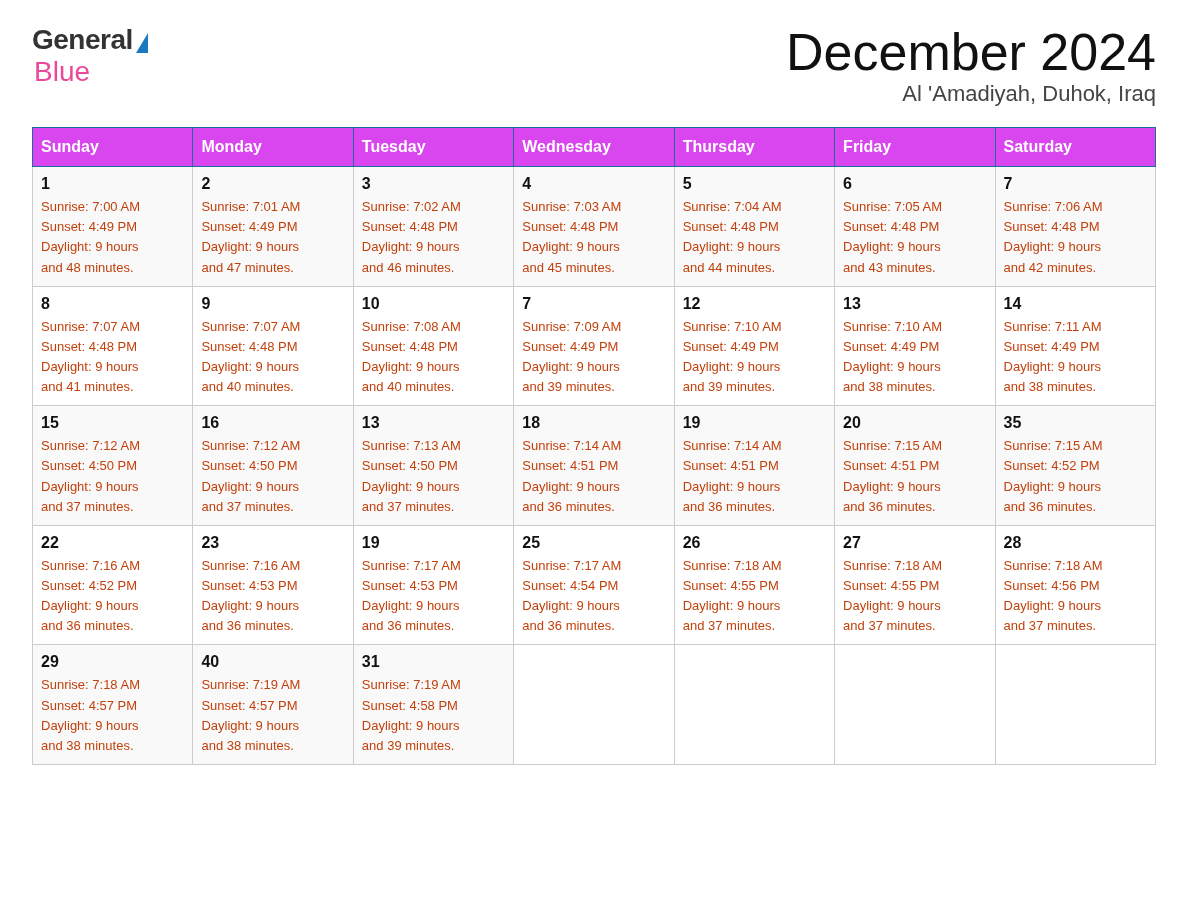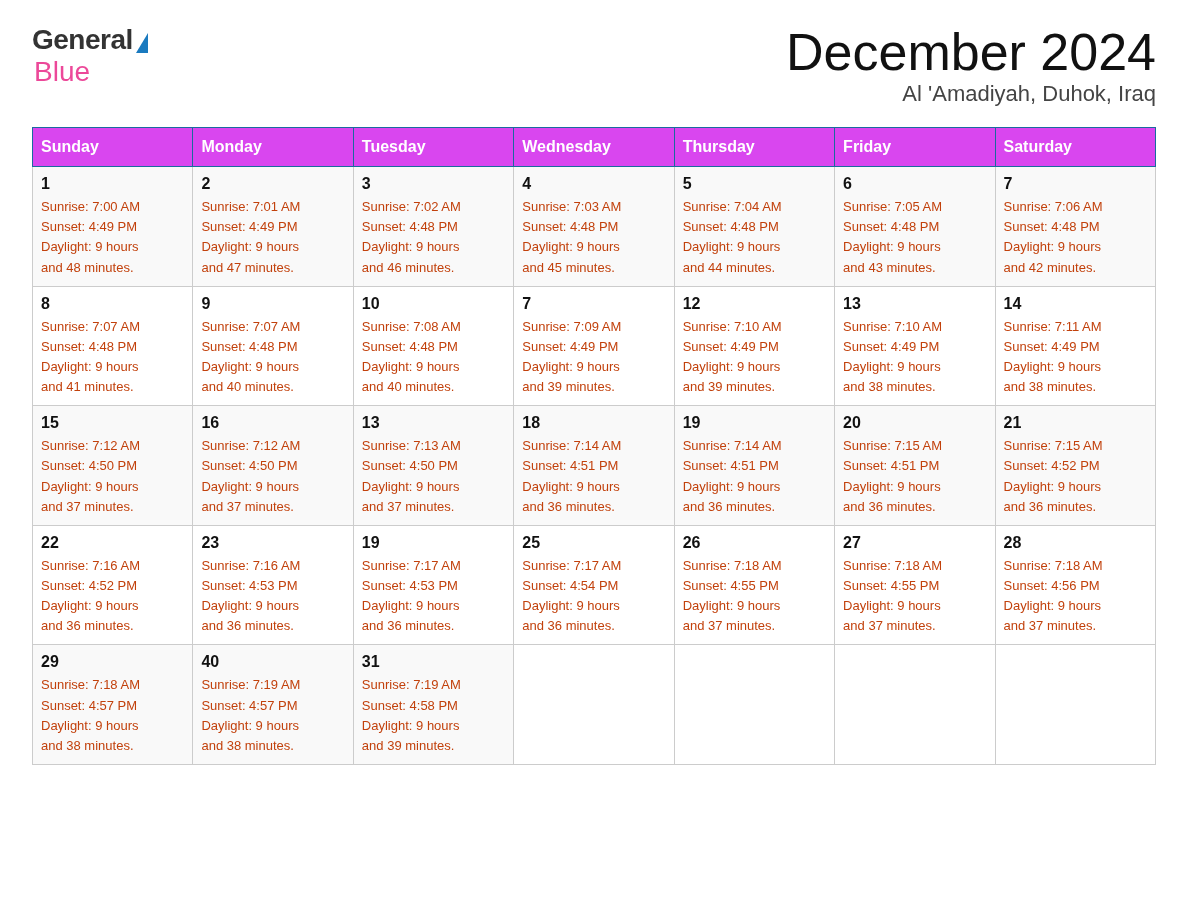--- a/index.html
+++ b/index.html
@@ -214,21 +214,21 @@
         </td>
         <td>
           <span class="day-number">19</span>
         <div class="day-info">Sunrise: 7:14 AM<br>Sunset: 4:51 PM<br>Daylight: 9 hours<br>and 36 minutes.</div>
         </td>
         <td>
           <span class="day-number">20</span>
         <div class="day-info">Sunrise: 7:15 AM<br>Sunset: 4:51 PM<br>Daylight: 9 hours<br>and 36 minutes.</div>
         </td>
         <td>
-          <span class="day-number">21</span>
+          <span class="day-number">35</span>
         <div class="day-info">Sunrise: 7:15 AM<br>Sunset: 4:52 PM<br>Daylight: 9 hours<br>and 36 minutes.</div>
         </td>
       </tr>
       <tr>
         <td>
           <span class="day-number">22</span>
         <div class="day-info">Sunrise: 7:16 AM<br>Sunset: 4:52 PM<br>Daylight: 9 hours<br>and 36 minutes.</div>
         </td>
         <td>
           <span class="day-number">23</span>

